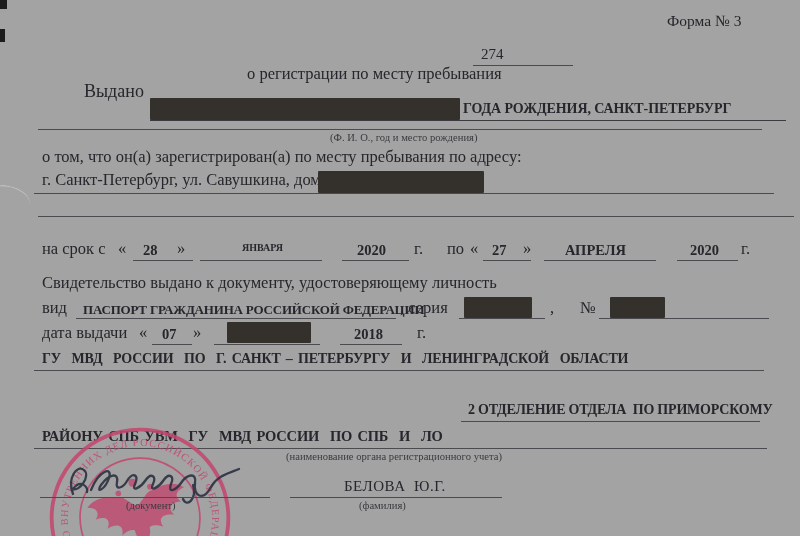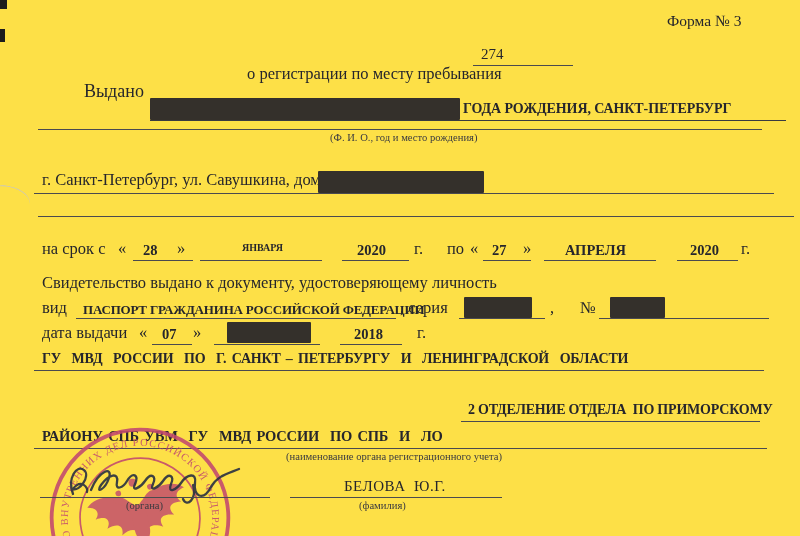--- a/index.html
+++ b/index.html
@@ -1,18 +1,18 @@
 <!DOCTYPE html>
 <html><head>
 <meta charset="utf-8">
 <style>
   *{margin:0;padding:0;box-sizing:border-box}
   html,body{width:800px;height:536px;overflow:hidden}
   body{background:#efeeea}
-  .page{position:relative;width:800px;height:536px;background:#fde047;
+  .page{position:relative;width:800px;height:536px;background:#a3a3a3;
         font-family:"Liberation Serif","DejaVu Serif",serif;color:#24242a;overflow:hidden}
   .t{position:absolute;font-size:16.5px;line-height:1;white-space:pre;color:#26262c}
   .b{font-weight:bold}
   .big{font-size:18px}
   .val{font-weight:bold;font-size:14px;letter-spacing:-0.1px}
   .cond{font-size:13px;letter-spacing:-0.2px}
   .ws{word-spacing:2px}
   .cap{position:absolute;font-size:10.6px;line-height:1;white-space:pre;color:#3a3a40}
   .line{position:absolute;height:0;border-top:1.3px solid #4a4a4f}
   .fill-line{border-top:1.6px solid #3a3a40}
@@ -40,20 +40,21 @@
   <div class="line" style="left:473px;top:65px;width:100px"></div>
   <div class="t" style="left:247px;top:66px">о регистрации по месту пребывания</div>
 
   <div class="t big" style="left:84px;top:82px">Выдано</div>
   <div class="bar" style="left:150px;top:98px;width:310px;height:22px"></div>
   <div class="t val" style="left:463px;top:102px">ГОДА РОЖДЕНИЯ, САНКТ-ПЕТЕРБУРГ</div>
   <div class="line fill-line" style="left:150px;top:120px;width:636px"></div>
   <div class="line" style="left:38px;top:129px;width:724px"></div>
   <div class="cap" style="left:330px;top:133px">(Ф. И. О., год и место рождения)</div>
 
+  <div class="t" style="left:42px;top:149px">о том, что он(а) зарегистрирован(а) по месту пребывания по адресу:</div>
   <div class="t" style="left:42px;top:172px">г. Санкт-Петербург, ул. Савушкина, дом</div>
   <div class="bar" style="left:318px;top:171px;width:166px;height:22px"></div>
   <div class="line" style="left:34px;top:193px;width:740px"></div>
   <div class="line" style="left:38px;top:216px;width:756px"></div>
 
   <div class="t" style="left:42px;top:241px">на срок с</div>
   <div class="t" style="left:118px;top:241px">«</div>
   <div class="t b" style="left:143px;top:243px;font-size:14.5px">28</div>
   <div class="line" style="left:133px;top:260px;width:60px"></div>
   <div class="t" style="left:177px;top:241px">»</div>
@@ -139,19 +140,19 @@
       <path d="M8,36 C2,20 12,6 19,12 C26,18 14,34 8,31 C16,20 24,30 22,34
                M26,32 C34,12 48,8 44,20 C40,32 30,36 36,27 C44,16 54,14 52,24
                C50,33 58,30 62,23 C68,13 74,17 70,26 C66,35 76,29 80,23
                C86,14 92,18 88,26 C84,35 94,29 98,23 C104,14 110,18 106,26
                C102,37 112,31 116,25 C122,16 132,14 130,25 C128,38 138,44 146,29
                C152,18 162,16 174,11
                M128,27 C132,41 122,50 118,41" fill="none" stroke="#2c3342" stroke-width="2.3" stroke-linecap="round" opacity="0.92"></path>
     </svg>
   </div>
   <div class="line" style="left:40px;top:497px;width:230px"></div>
-  <div class="cap" style="left:126px;top:501px">(органа)</div>
+  <div class="cap" style="left:126px;top:501px">(документ)</div>
 
   <div class="t" style="left:344px;top:479px;font-size:15px;letter-spacing:0.5px">БЕЛОВА  Ю.Г.</div>
   <div class="line" style="left:290px;top:497px;width:212px"></div>
   <div class="cap" style="left:359px;top:501px">(фамилия)</div>
 
 </div>
 
 </body></html>

